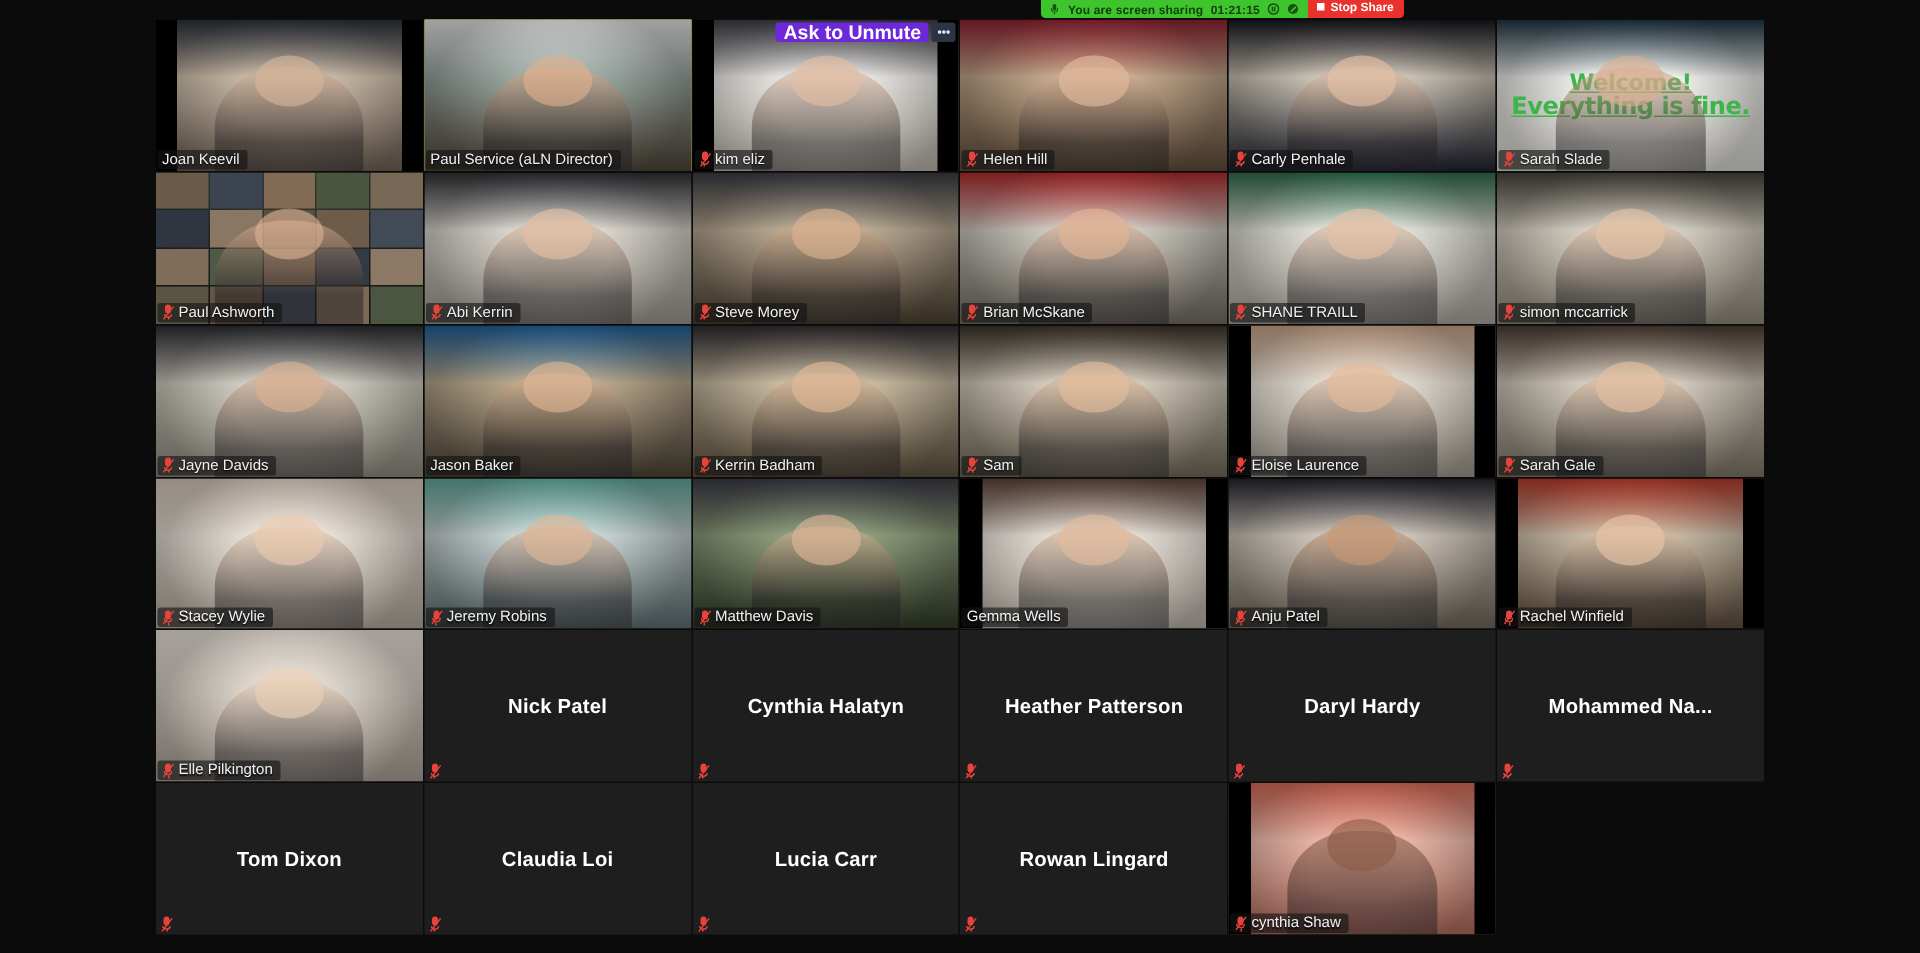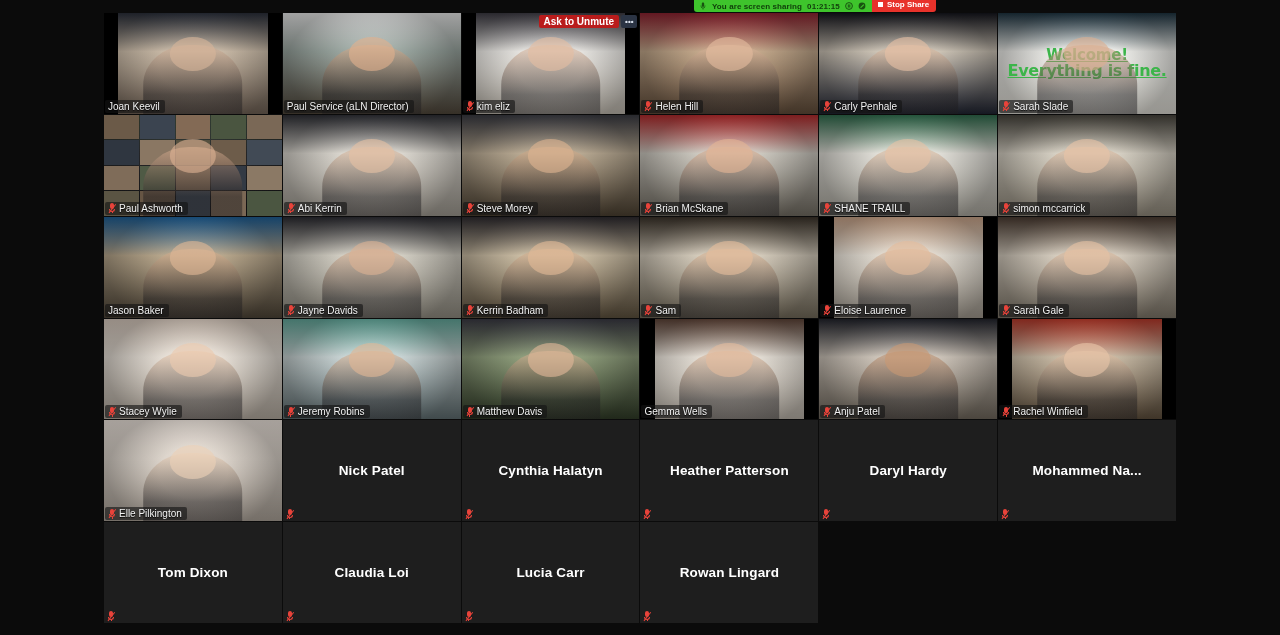--- a/index.html
+++ b/index.html
@@ -125,22 +125,22 @@
     letter-spacing: .15px; text-align: center;
     padding: 0 8px; white-space: nowrap; overflow: hidden; text-overflow: ellipsis;
   }
 
   
   .hover-ctrl {
     position: absolute; top: 2px; right: 2px;
     display: flex; align-items: center; gap: 2px; z-index: 8;
   }
   .btn-unmute {
-    background: #b91c1c; color: #fff;
-    font-size: 10px; font-weight: bold;
+    background: #6d28d9; color: #fff;
+    font-size: 13px; font-weight: bold;
     padding: 2px 5px; border-radius: 2px;
     white-space: nowrap; line-height: 9px;
   }
   .btn-more {
     background: #2b3444; color: #dfe6f2;
     font-size: 8px; font-weight: bold; line-height: 9px;
     padding: 2px 4px; border-radius: 2px;
   }
 
   
@@ -378,39 +378,39 @@
         <span class="mic-muted">
           <span class="cap"></span>
           <span class="base"></span>
           <span class="stem"></span>
           <span class="slash"></span>
         </span>
         <span class="nm">simon mccarrick</span>
       </div>
     </div>
     <div class="tile video">
+      <div class="vid" style="background: linear-gradient(rgb(43, 43, 49) 0%, rgb(211, 207, 196) 38%, rgb(140, 136, 125) 100%);"></div>
+      <div class="person" style="background: linear-gradient(rgb(220, 178, 147) 0%, rgba(30, 28, 30, 0.85) 72%); z-index: 3;"></div>
+      <div class="head" style="width: 26%; height: 34%; top: 24%; background: rgb(220, 178, 147); z-index: 4;"></div>
+      <div class="namebar">
+        <span class="mic-muted">
+          <span class="cap"></span>
+          <span class="base"></span>
+          <span class="stem"></span>
+          <span class="slash"></span>
+        </span>
+        <span class="nm">Jayne Davids</span>
+      </div>
+    </div>
+    <div class="tile video">
       <div class="vid" style="background: linear-gradient(rgb(30, 95, 150) 0%, rgb(185, 168, 141) 38%, rgb(75, 66, 53) 100%);"></div>
       <div class="person" style="background: linear-gradient(rgb(223, 182, 148) 0%, rgba(30, 28, 30, 0.85) 72%); z-index: 3;"></div>
       <div class="head" style="width: 26%; height: 34%; top: 24%; background: rgb(223, 182, 148); z-index: 4;"></div>
       <div class="namebar">
         <span class="nm">Jason Baker</span>
-      </div>
-    </div>
-    <div class="tile video">
-      <div class="vid" style="background: linear-gradient(rgb(43, 43, 49) 0%, rgb(211, 207, 196) 38%, rgb(140, 136, 125) 100%);"></div>
-      <div class="person" style="background: linear-gradient(rgb(220, 178, 147) 0%, rgba(30, 28, 30, 0.85) 72%); z-index: 3;"></div>
-      <div class="head" style="width: 26%; height: 34%; top: 24%; background: rgb(220, 178, 147); z-index: 4;"></div>
-      <div class="namebar">
-        <span class="mic-muted">
-          <span class="cap"></span>
-          <span class="base"></span>
-          <span class="stem"></span>
-          <span class="slash"></span>
-        </span>
-        <span class="nm">Jayne Davids</span>
       </div>
     </div>
     <div class="tile video">
       <div class="vid" style="background: linear-gradient(rgb(46, 43, 47) 0%, rgb(203, 189, 164) 38%, rgb(91, 79, 60) 100%);"></div>
       <div class="person" style="background: linear-gradient(rgb(226, 185, 150) 0%, rgba(30, 28, 30, 0.85) 72%); z-index: 3;"></div>
       <div class="head" style="width: 26%; height: 34%; top: 24%; background: rgb(226, 185, 150); z-index: 4;"></div>
       <div class="namebar">
         <span class="mic-muted">
           <span class="cap"></span>
           <span class="base"></span>
@@ -670,13 +670,29 @@
       </div>
       <div class="namebar muted-only">
         <span class="mic-muted">
           <span class="cap"></span>
           <span class="base"></span>
           <span class="stem"></span>
           <span class="slash"></span>
         </span>
       </div>
     </div>
+    <div class="tile video">
+      <div class="vid" style="background: linear-gradient(rgb(217, 106, 88) 0%, rgb(232, 182, 168) 38%, rgb(176, 106, 92) 100%);"></div>
+      <div class="person" style="background: linear-gradient(rgb(138, 90, 69) 0%, rgba(30, 28, 30, 0.85) 72%); z-index: 3;"></div>
+      <div class="head" style="width: 26%; height: 34%; top: 24%; background: rgb(138, 90, 69); z-index: 4;"></div>
+      <div class="pillar-l" style="left: 0px; width: 8%;"></div>
+      <div class="pillar-r" style="right: 0px; width: 8%;"></div>
+      <div class="namebar">
+        <span class="mic-muted">
+          <span class="cap"></span>
+          <span class="base"></span>
+          <span class="stem"></span>
+          <span class="slash"></span>
+        </span>
+        <span class="nm">cynthia Shaw</span>
+      </div>
+    </div>
   </div>
 
 </body></html>

